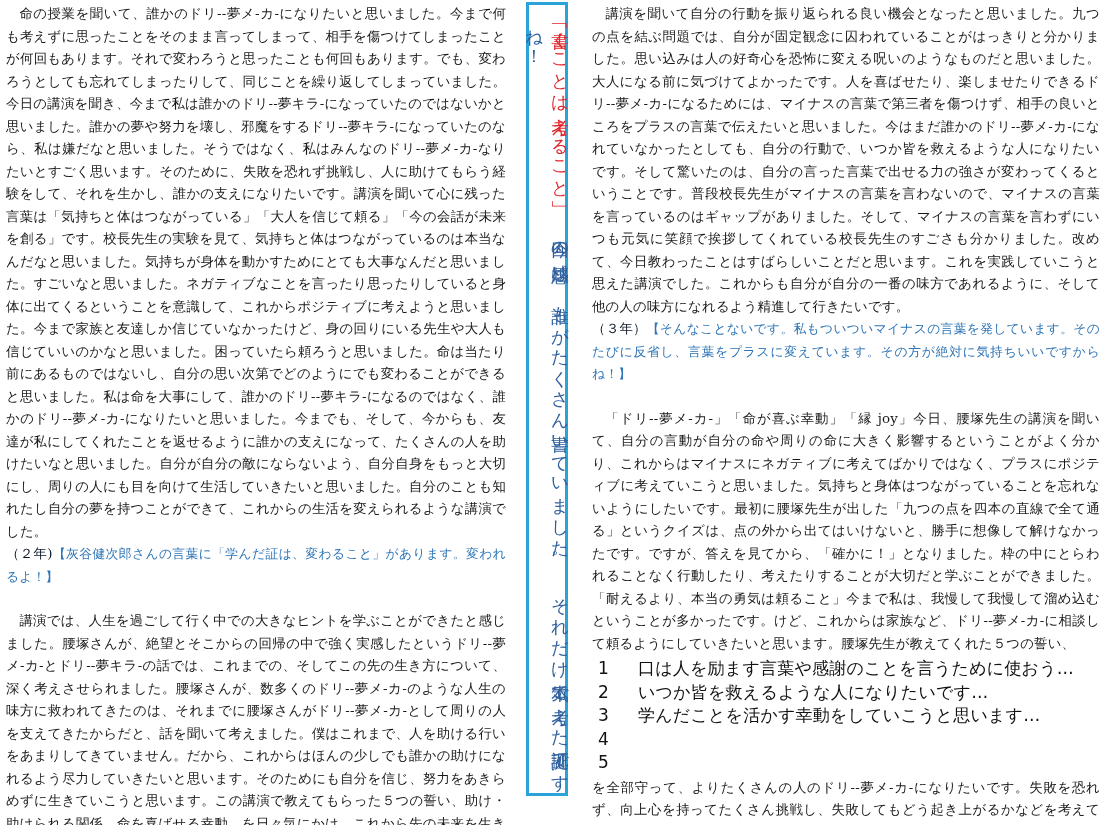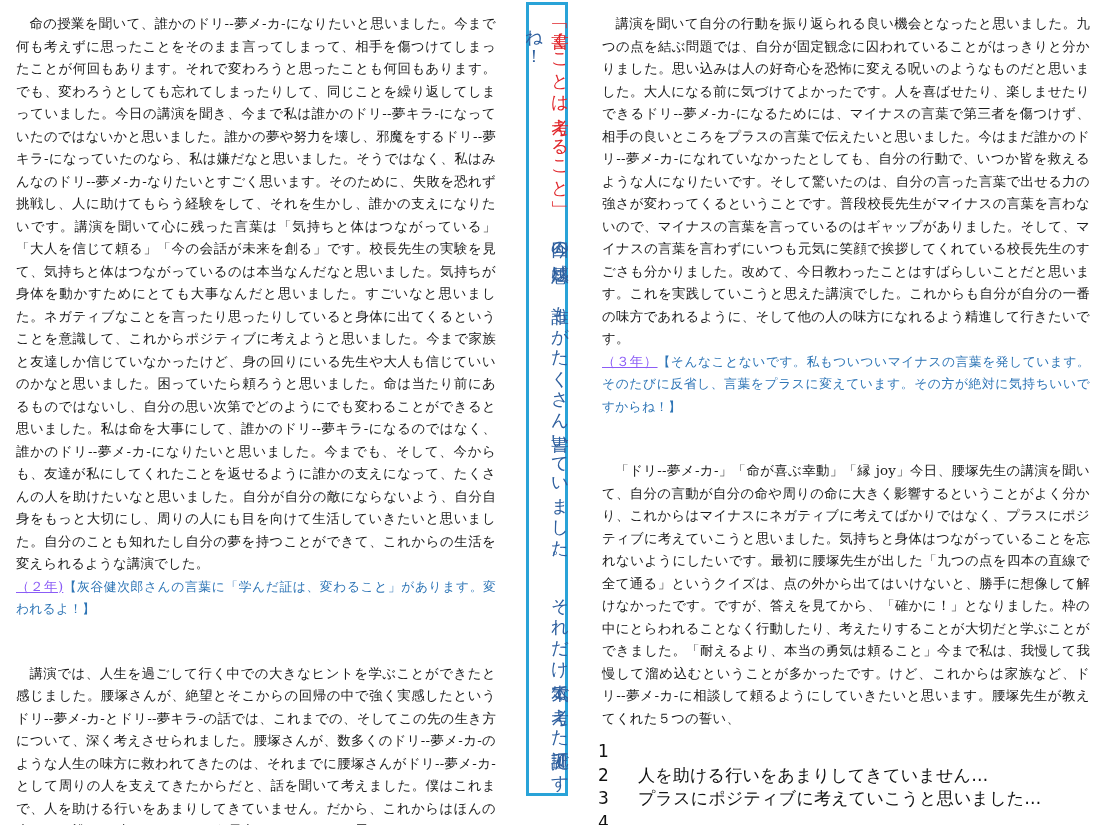--- a/index.html
+++ b/index.html
@@ -8,28 +8,28 @@
     font-family: "DejaVu Serif", "Liberation Serif", serif;
     color: #1a1a1a;
   }
   .col {
     position: absolute; top: 3px;
     font-size: 13.4px; line-height: 22.5px;
     text-align: justify; letter-spacing: 0.2px;
   }
   .col-left { left: 6px; width: 500px; }
   .col-right { left: 592px; width: 508px; }
-  .para { margin: 10px; text-indent: 1em; }
+  .para { margin: 0; text-indent: 1em; }
   .gap { height: 22px; }
   .comment {
     color: #2e75b6;
     font-family: "DejaVu Sans", "Liberation Sans", sans-serif;
     font-size: 12.8px;
   }
-  .year { color: #8b5cf6; text-decoration: underline; }
+  .year { color: #0f172a; }
   .vows { margin: 2px 0 2px 0; padding: 0; list-style: none; }
   .vows li {
     font-family: "DejaVu Sans", "Liberation Sans", sans-serif;
     font-size: 17px; line-height: 23.5px; color: #111;
     text-indent: 0; display: flex;
   }
   .vows .num { width: 40px; padding-left: 6px; }
   .middle-box {
     position: absolute; left: 526px; top: 2px; width: 42px; height: 794px;
     border: 3px solid #29a3d8; box-sizing: border-box;
@@ -70,28 +70,29 @@
     <span>講演を聞いて自分の行動を振り返られる良い機会となったと思いました。九つの点を結ぶ問題では、自分が固定観念に囚われていることがはっきりと分かりました。思い込みは人の好奇心を恐怖に変える呪いのようなものだと思いました。大人になる前に気づけてよかったです。人を喜ばせたり、楽しませたりできるドリ--夢メ-カ-になるためには、マイナスの言葉で第三者を傷つけず、相手の良いところをプラスの言葉で伝えたいと思いました。今はまだ誰かのドリ--夢メ-カ-になれていなかったとしても、自分の行動で、いつか皆を救えるような人になりたいです。そして驚いたのは、自分の言った言葉で出せる力の強さが変わってくるということです。普段校長先生がマイナスの言葉を言わないので、マイナスの言葉を言っているのはギャップがありました。そして、マイナスの言葉を言わずにいつも元気に笑顔で挨拶してくれている校長先生のすごさも分かりました。改めて、今日教わったことはすばらしいことだと思います。これを実践していこうと思えた講演でした。これからも自分が自分の一番の味方であれるように、そして他の人の味方になれるよう精進して行きたいです。</span><br>
     <span class="year">（３年）</span><span class="comment">【そんなことないです。私もついついマイナスの言葉を発しています。そのたびに反省し、言葉をプラスに変えています。その方が絶対に気持ちいいですからね！】</span>
   </p>
   <div class="gap"></div>
   <p class="para">
     <span>「ドリ--夢メ-カ-」「命が喜ぶ幸動」「縁 joy」今日、腰塚先生の講演を聞いて、自分の言動が自分の命や周りの命に大きく影響するということがよく分かり、これからはマイナスにネガティブに考えてばかりではなく、プラスにポジティブに考えていこうと思いました。気持ちと身体はつながっていることを忘れないようにしたいです。最初に腰塚先生が出した「九つの点を四本の直線で全て通る」というクイズは、点の外から出てはいけないと、勝手に想像して解けなかったです。ですが、答えを見てから、「確かに！」となりました。枠の中にとらわれることなく行動したり、考えたりすることが大切だと学ぶことができました。「耐えるより、本当の勇気は頼ること」今まで私は、我慢して我慢して溜め込むということが多かったです。けど、これからは家族など、ドリ--夢メ-カ-に相談して頼るようにしていきたいと思います。腰塚先生が教えてくれた５つの誓い、</span>
   </p>
   <ul class="vows">
     <li>
         <span class="num">1</span>
+        <span>口は人を励ます言葉や感謝のことを言うために使おう…</span>
       </li>
     <li>
         <span class="num">2</span>
-        <span>人を助ける行いをあまりしてきていません…</span>
+        <span>いつか皆を救えるような人になりたいです…</span>
       </li>
     <li>
         <span class="num">3</span>
-        <span>プラスにポジティブに考えていこうと思いました…</span>
+        <span>学んだことを活かす幸動をしていこうと思います…</span>
       </li>
     <li>
         <span class="num">4</span>
       </li>
     <li>
         <span class="num">5</span>
       </li>
   </ul>
   <p class="para" style="text-indent:0">
     <span>を全部守って、よりたくさんの人のドリ--夢メ-カ-になりたいです。失敗を恐れず、向上心を持ってたくさん挑戦し、失敗してもどう起き上がるかなどを考えて行動していきたいと思います。</span><span class="year">（３年）</span><span class="comment">【「5つの誓い」は、どれもが素敵な言葉であり、誰にでもできることばかり。そして、みんなで幸せになっていくための大切なキーワードだね！】</span>

